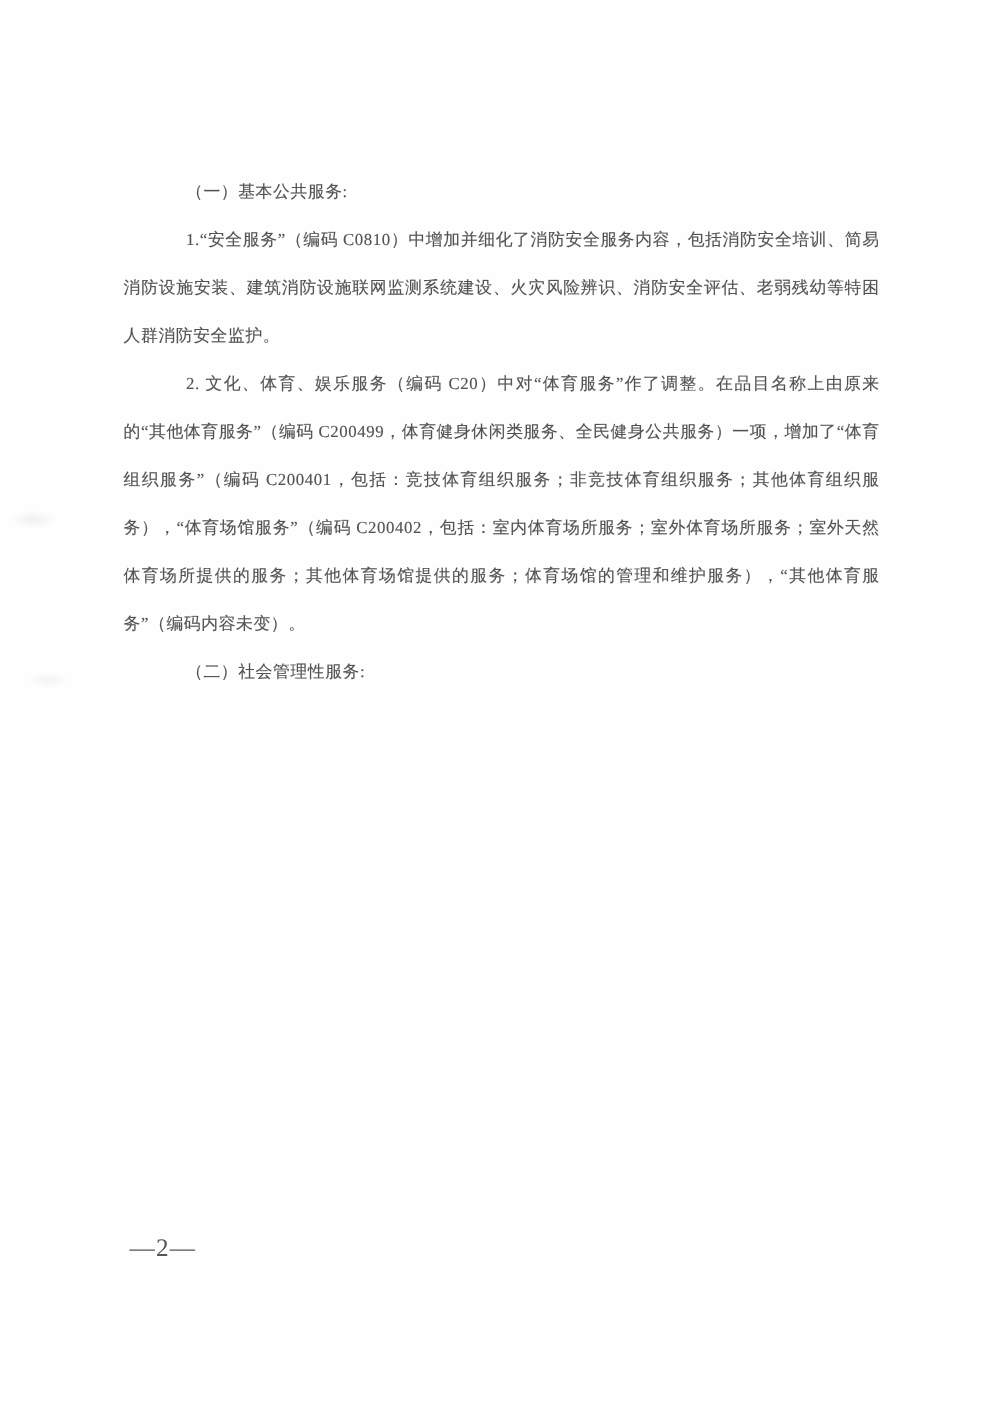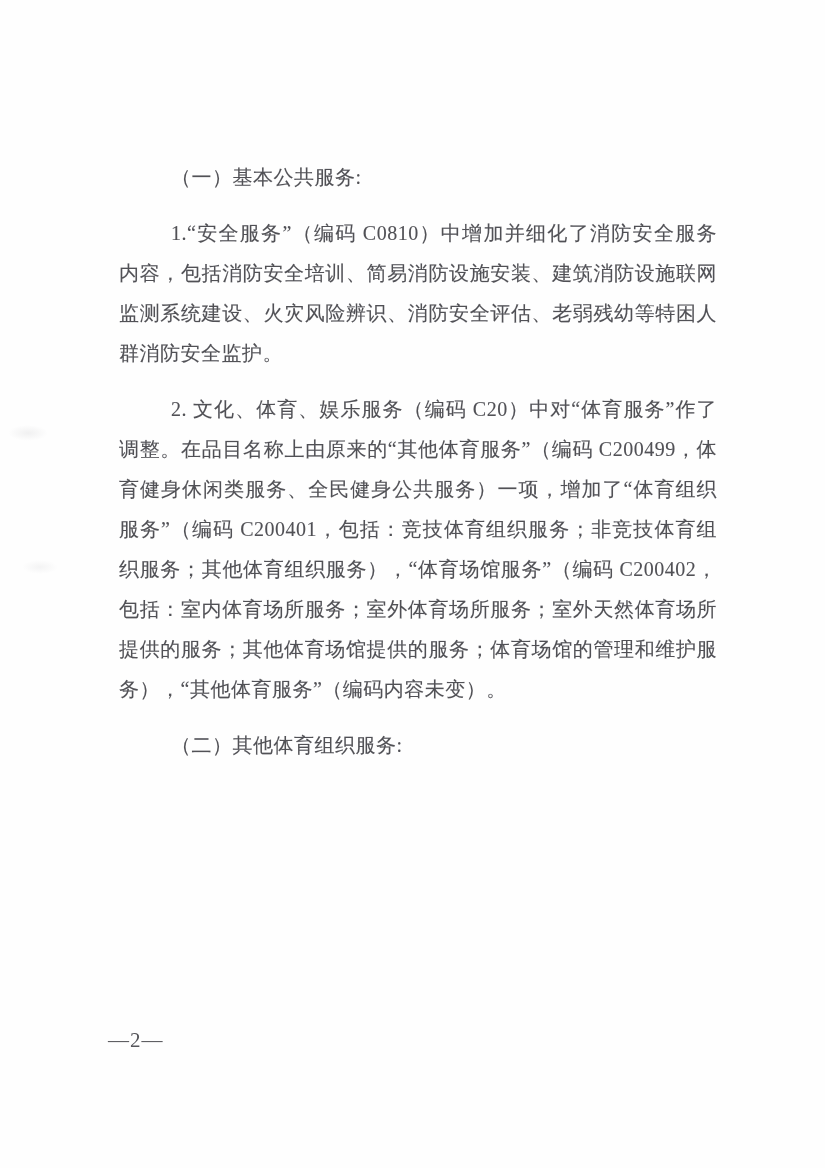--- a/index.html
+++ b/index.html
@@ -23,22 +23,22 @@
     background: #fefefe;
   }
   .text-block {
     position: absolute;
     left: 103px;
     top: 141px;
     width: 630px;
     color: #515156;
   }
   .text-block p {
-    margin: 16px;
-    font-size: 20px;
+    margin: 0;
+    font-size: 14px;
     line-height: 40px;
     letter-spacing: 0.5px;
     text-indent: 52px;
     text-align: justify;
     font-weight: normal;
     -webkit-text-stroke: 0.2px rgba(80,80,86,0.5);
   }
   .page-number {
     position: absolute;
     left: 108px;
@@ -72,18 +72,18 @@
 
 <div class="scan-page">
 
   <div class="scan-artifact smudge-1"></div>
   <div class="scan-artifact smudge-2"></div>
 
   <div class="text-block">
     <p>（一）基本公共服务:</p>
     <p>1.“安全服务”（编码 C0810）中增加并细化了消防安全服务内容，包括消防安全培训、简易消防设施安装、建筑消防设施联网监测系统建设、火灾风险辨识、消防安全评估、老弱残幼等特困人群消防安全监护。</p>
     <p>2. 文化、体育、娱乐服务（编码 C20）中对“体育服务”作了调整。在品目名称上由原来的“其他体育服务”（编码 C200499，体育健身休闲类服务、全民健身公共服务）一项，增加了“体育组织服务”（编码 C200401，包括：竞技体育组织服务；非竞技体育组织服务；其他体育组织服务），“体育场馆服务”（编码 C200402，包括：室内体育场所服务；室外体育场所服务；室外天然体育场所提供的服务；其他体育场馆提供的服务；体育场馆的管理和维护服务），“其他体育服务”（编码内容未变）。</p>
-    <p>（二）其他体育组织服务:</p>
+    <p>（二）社会管理性服务:</p>
   </div>
 
   <div class="page-number">—2—</div>
 
 </div>
 
 </body></html>

